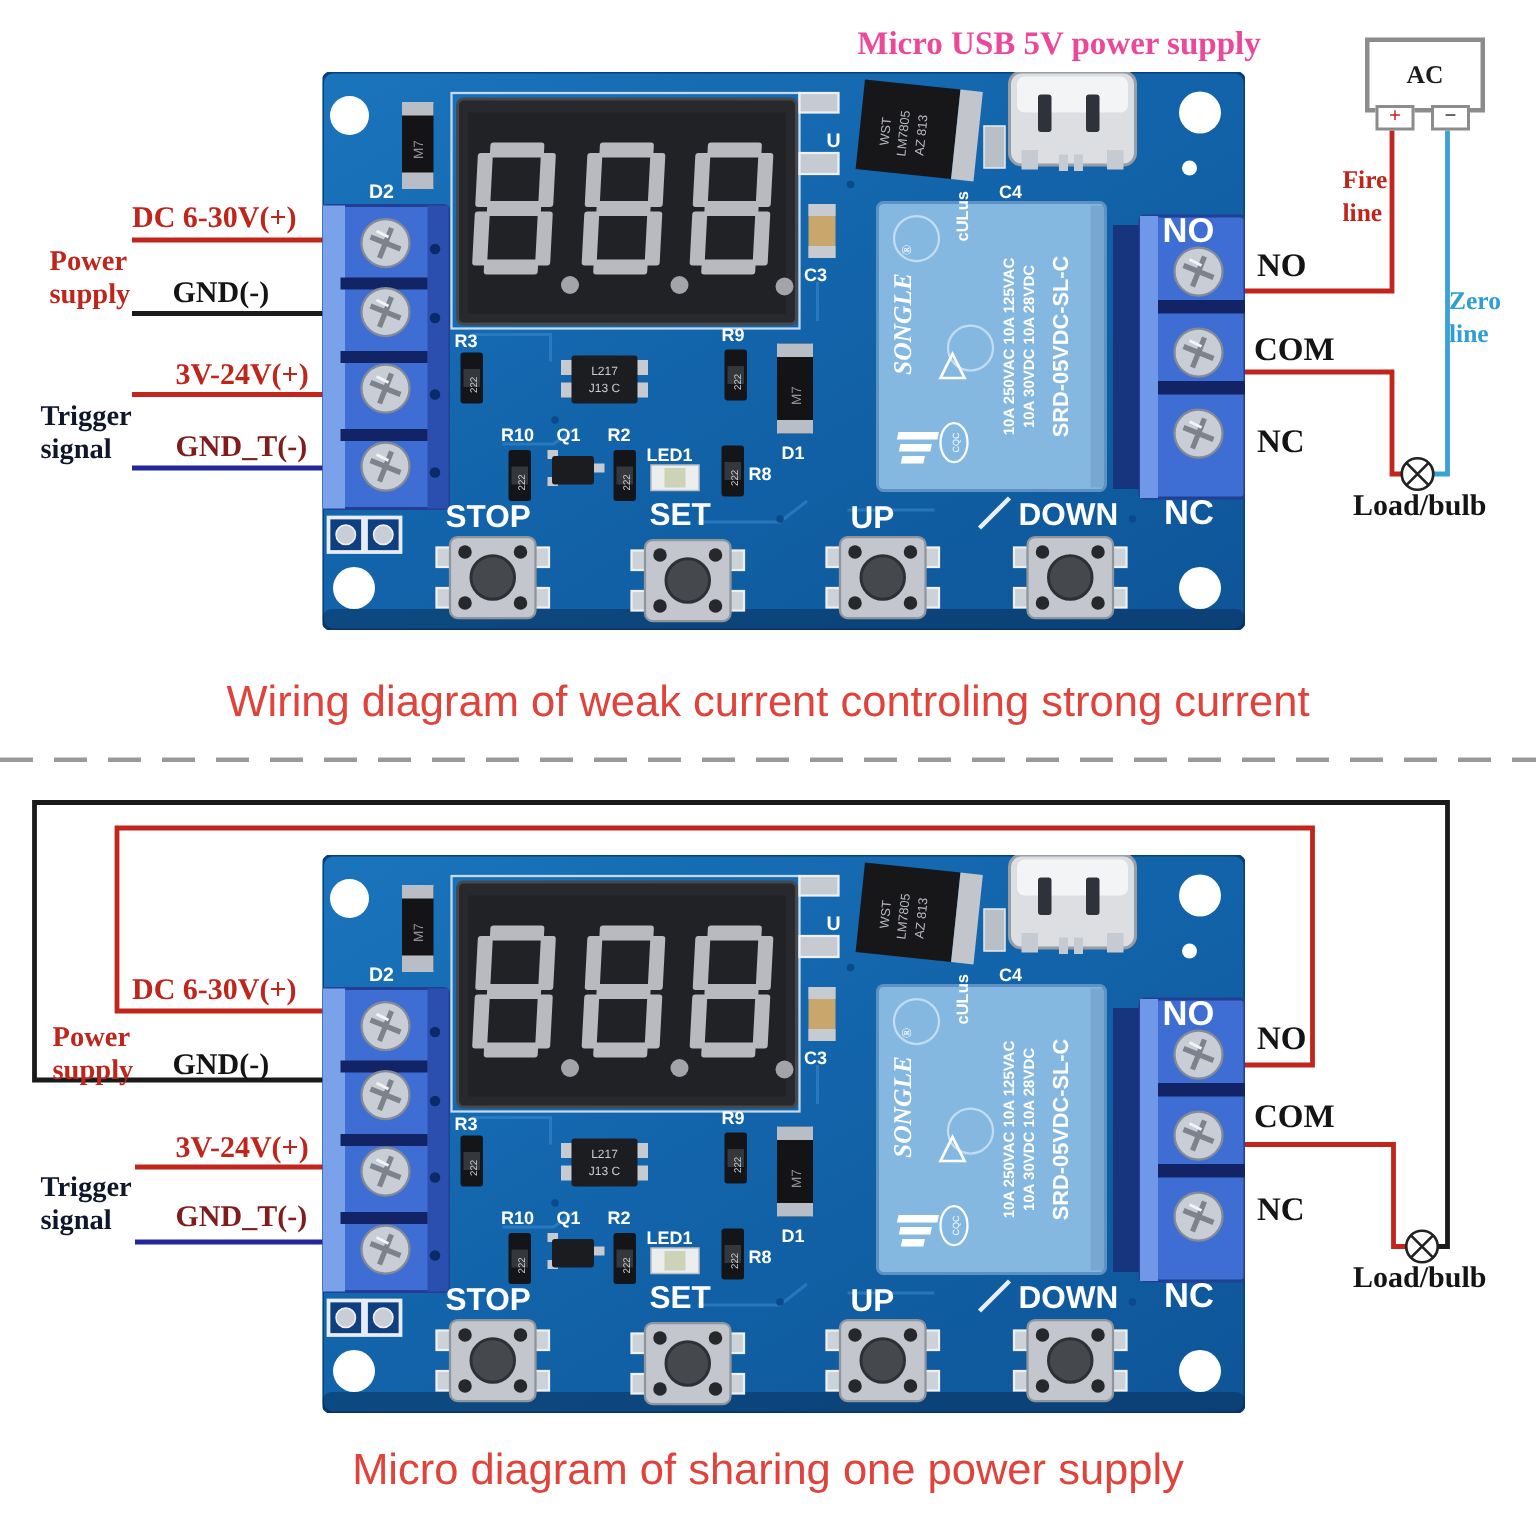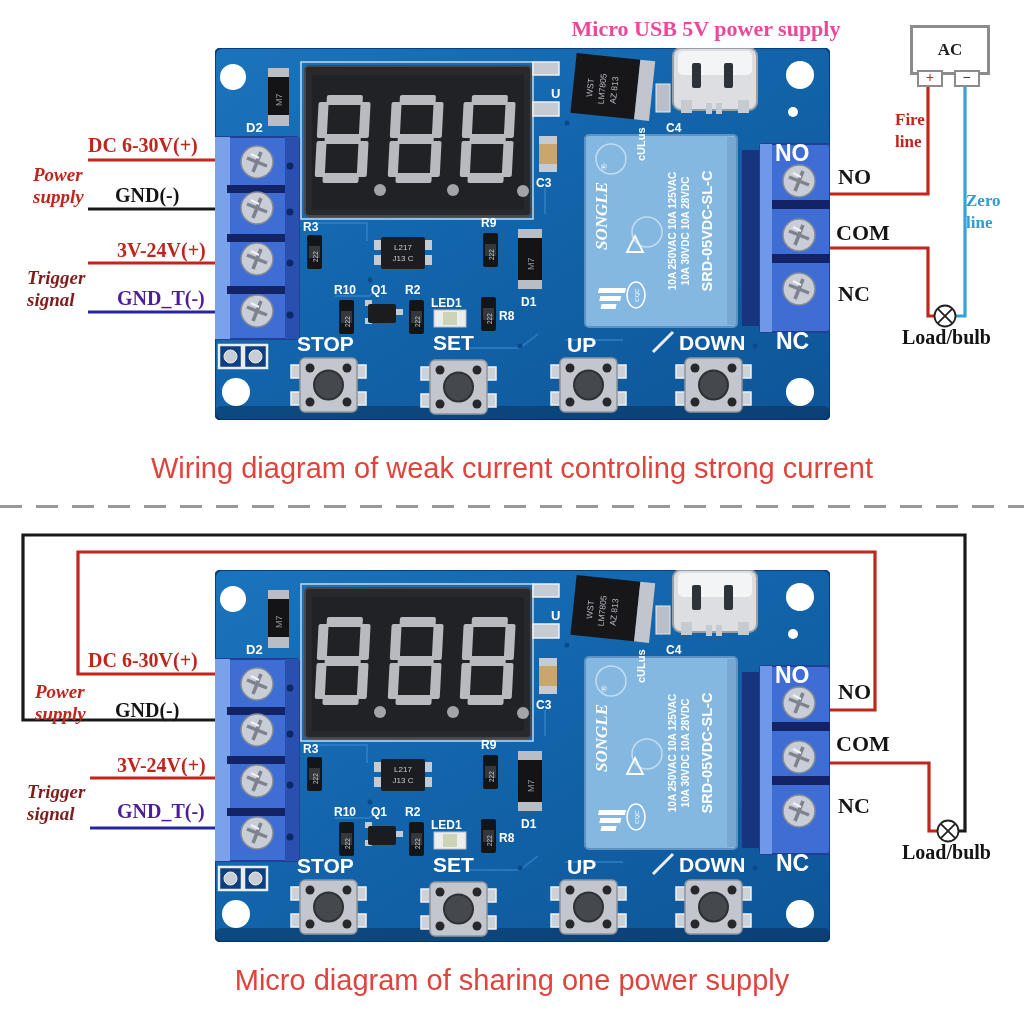--- a/index.html
+++ b/index.html
@@ -2,22 +2,22 @@
 <html><head>
 <meta charset="utf-8">
 <style>
   html,body{margin:0;padding:0;}
   body{width:1024px;height:1024px;background:#ffffff;position:relative;overflow:hidden;
        font-family:"Liberation Serif","DejaVu Serif",serif;}
   .diag{position:absolute;left:0;width:1024px;}
   .wires{position:absolute;left:0;top:0;}
   .boardsvg{position:absolute;}
   .lbl{position:absolute;font-weight:bold;white-space:nowrap;line-height:1.08;}
-  .f20{font-size:20px;} .f19{font-size:19px;line-height:22px;font-style:italic;} .f22{font-size:22px;} .f17{font-size:17px;line-height:22px;}
-  .red{color:#c0251c;} .blk{color:#141414;} .trig{color:#7f1d1d;} .gndt{color:#4c1d95;} .cyan{color:#2e9fd6;}
+  .f20{font-size:20px;} .f19{font-size:19px;line-height:22px;} .f22{font-size:22px;} .f17{font-size:17px;line-height:22px;}
+  .red{color:#c0251c;} .blk{color:#141414;} .trig{color:#0f172a;} .gndt{color:#7f1d1d;} .cyan{color:#2e9fd6;}
   .usbtitle{position:absolute;font-weight:bold;font-size:22px;color:#ec4899;}
   .acbox{position:absolute;background:#fff;border:3px solid #8c8c8c;text-align:center;
          font-weight:bold;color:#1c1c1c;}
   .acterm{position:absolute;background:#fff;border:2px solid #8c8c8c;text-align:center;
           font-weight:bold;font-size:14px;line-height:11px;}
   .caption{position:absolute;left:0;width:1024px;text-align:center;
            font-family:"Liberation Sans","DejaVu Sans",sans-serif;
            font-size:29px;color:#e0433b;}
   .divider{position:absolute;left:0;width:1024px;height:3px;
            background:repeating-linear-gradient(90deg,#999 0 22px,transparent 22px 36px);}

